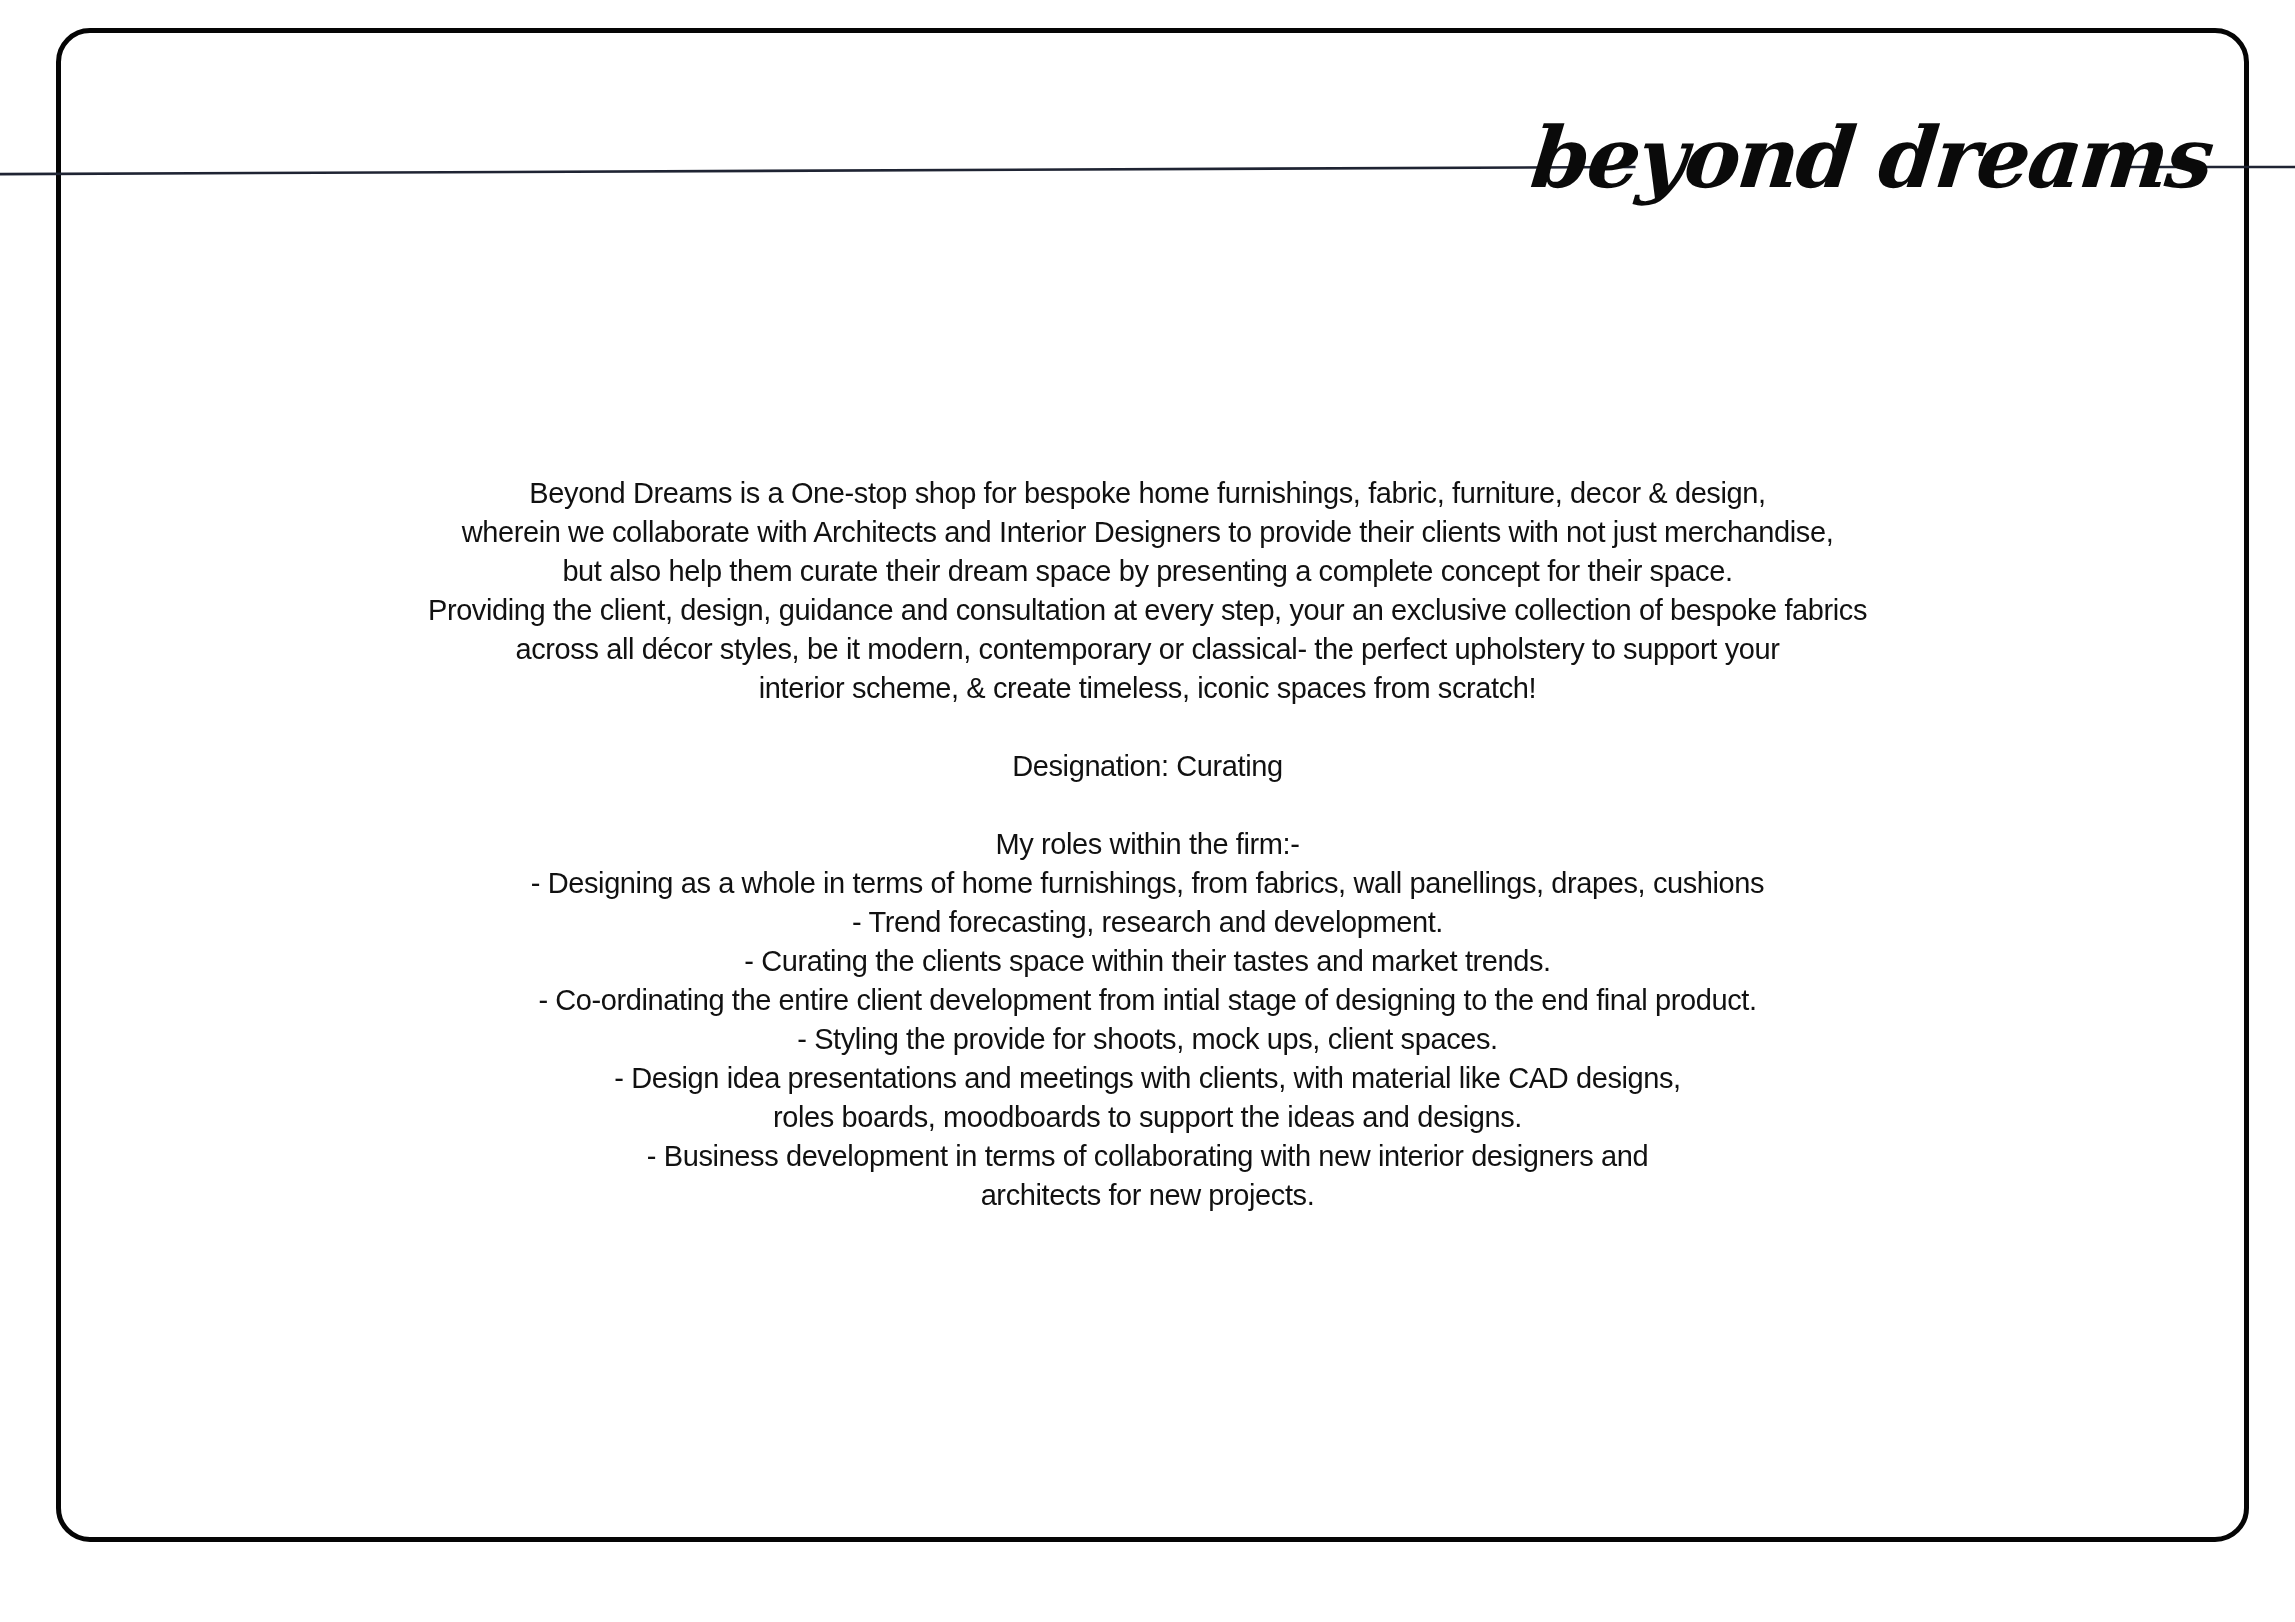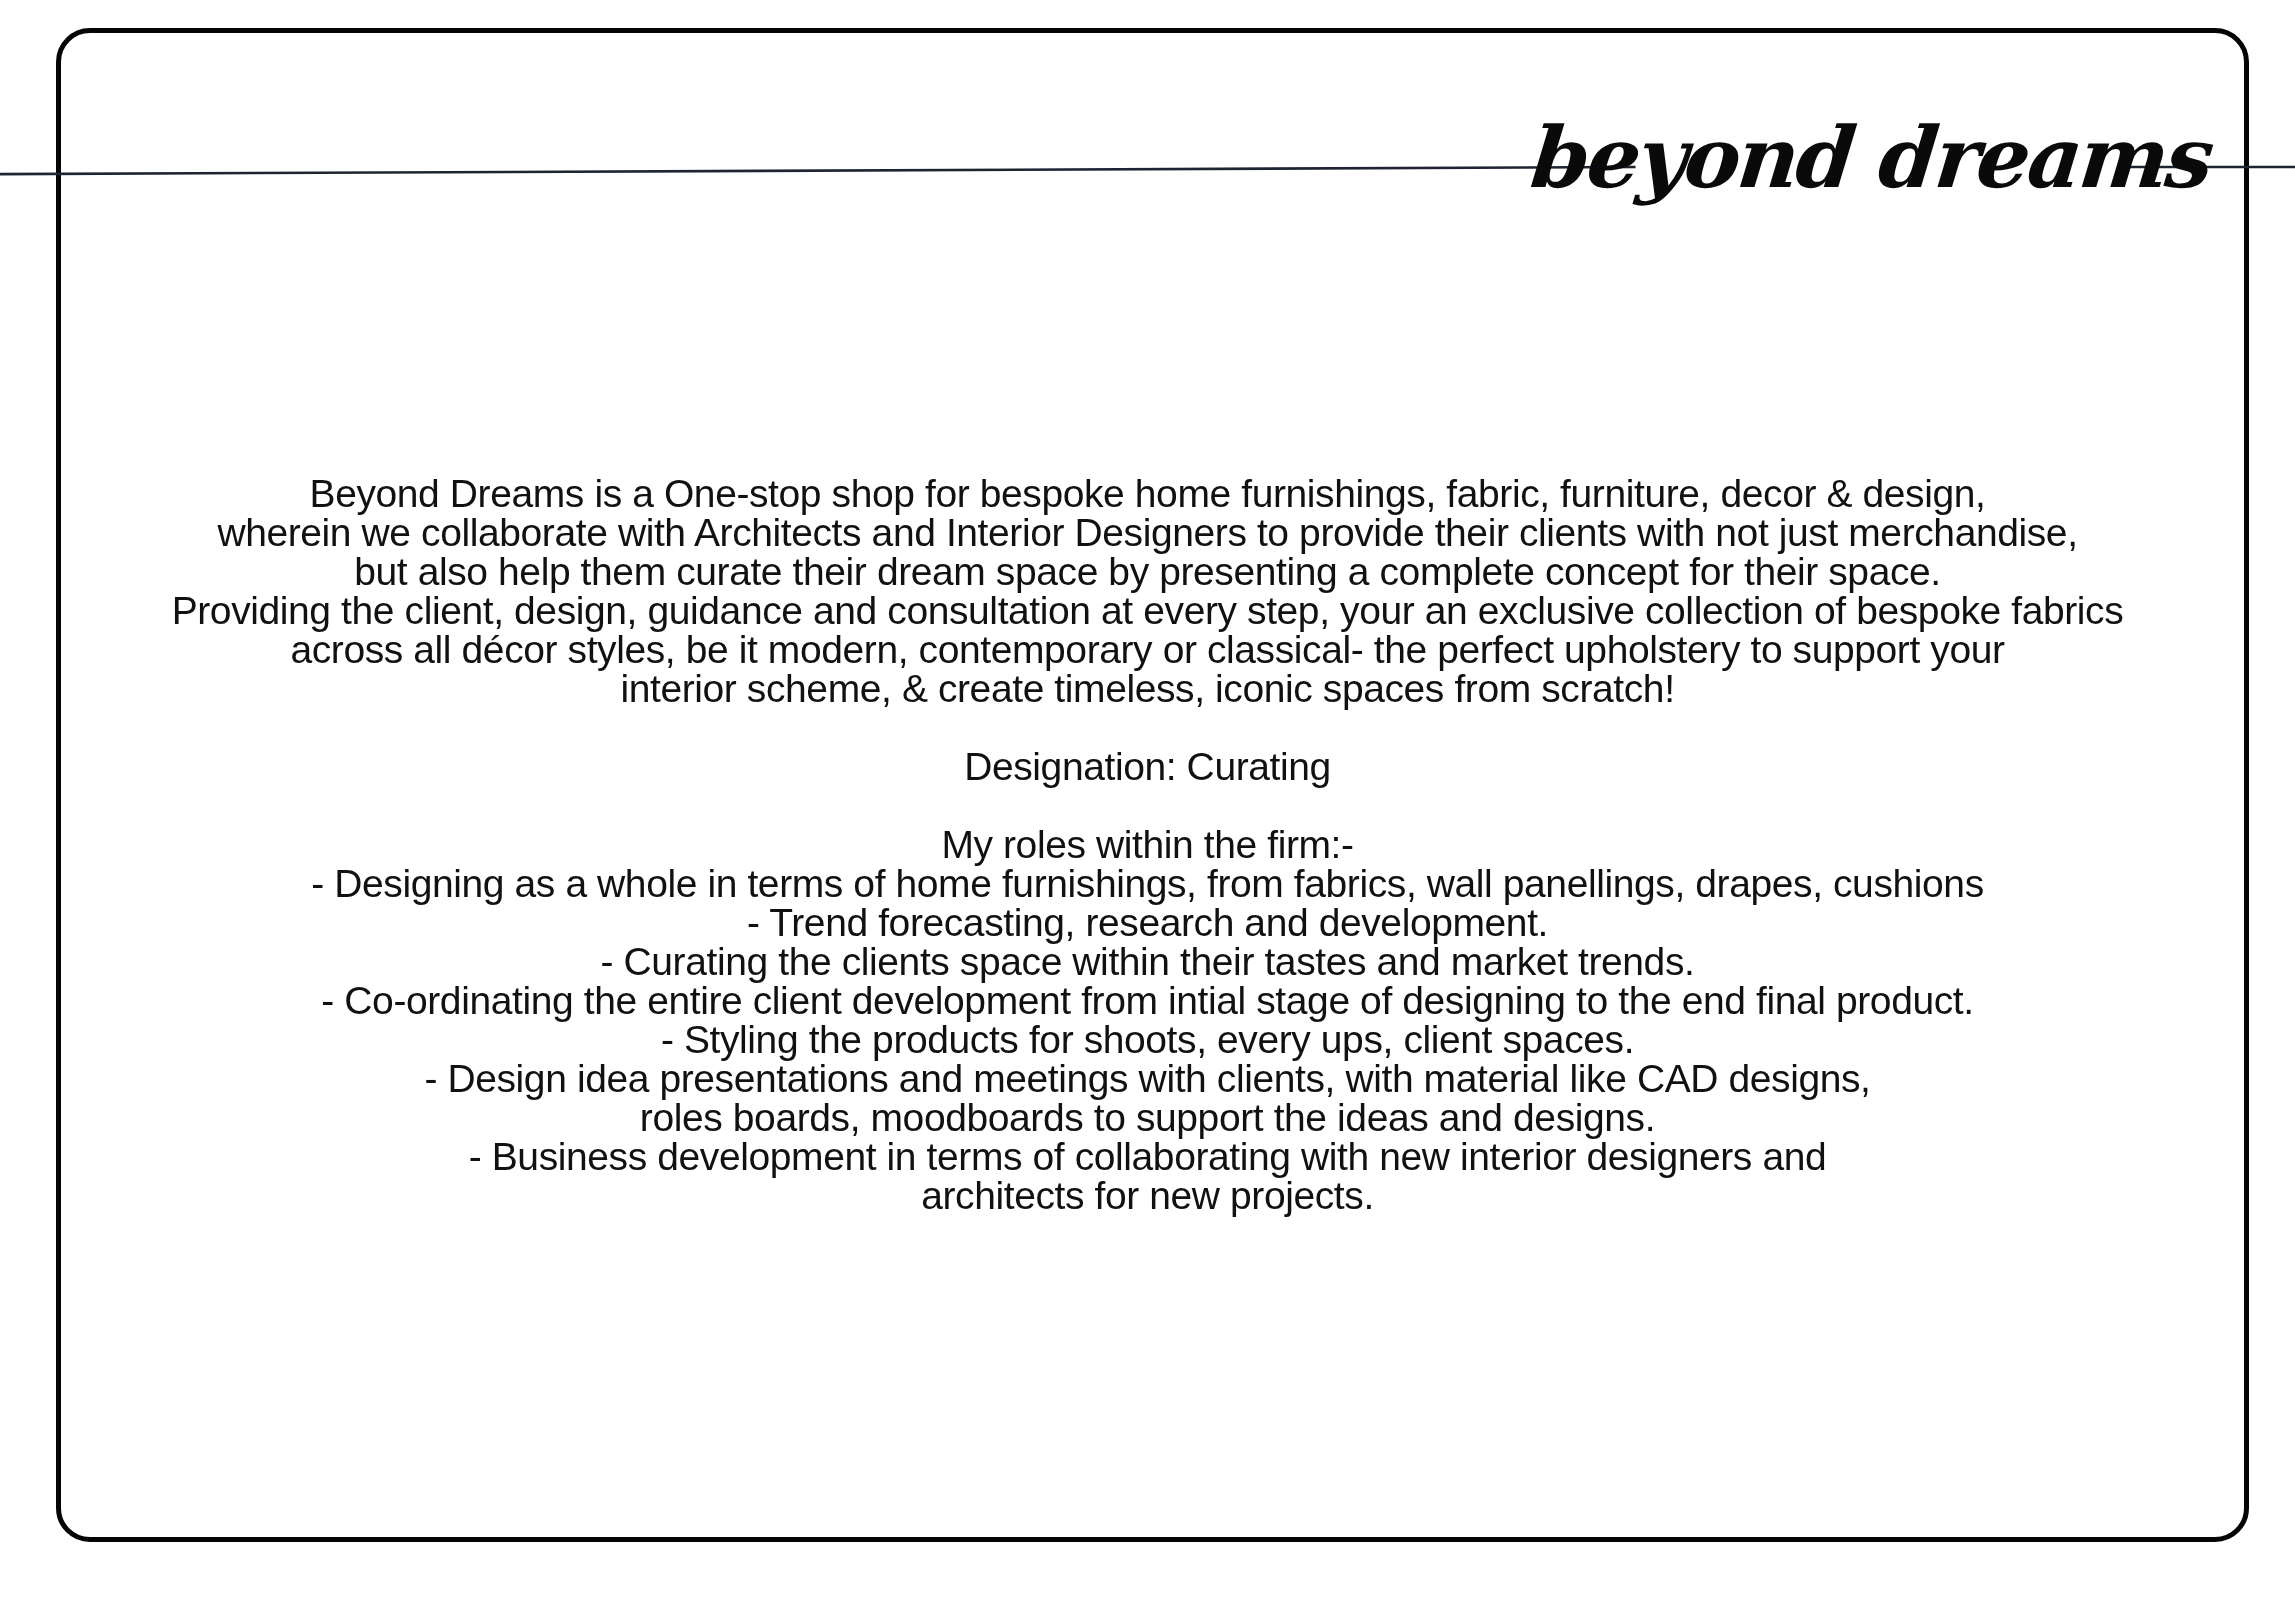--- a/index.html
+++ b/index.html
@@ -50,21 +50,21 @@
       color: #0a0a0a;
       white-space: nowrap;
       transform: skewX(-6deg);
     }
     .content {
       position: absolute;
       left: 0;
       width: 2295px;
       top: 474px;
       text-align: center;
-      font-size: 39px;
+      font-size: 29px;
       line-height: 39px;
       letter-spacing: -0.4px;
     }
     .content .line {
       display: block;
       white-space: nowrap;
     }
     .content .gap {
       display: block;
       height: 39px;
@@ -93,20 +93,20 @@
   </div>
   <span class="gap"></span>
   <span class="line">Designation: Curating</span>
   <span class="gap"></span>
   <div>
     <span class="line">My roles within the firm:-</span>
     <span class="line">- Designing as a whole in terms of home furnishings, from fabrics, wall panellings, drapes, cushions</span>
     <span class="line">- Trend forecasting, research and development.</span>
     <span class="line">- Curating the clients space within their tastes and market trends.</span>
     <span class="line">- Co-ordinating the entire client development from intial stage of designing to the end final product.</span>
-    <span class="line">- Styling the products for shoots, every ups, client spaces.</span>
+    <span class="line">- Styling the provide for shoots, mock ups, client spaces.</span>
     <span class="line">- Design idea presentations and meetings with clients, with material like CAD designs,</span>
     <span class="line">roles boards, moodboards to support the ideas and designs.</span>
     <span class="line">- Business development in terms of collaborating with new interior designers and</span>
     <span class="line">architects for new projects.</span>
   </div>
 </div>
 
 
 </body></html>

